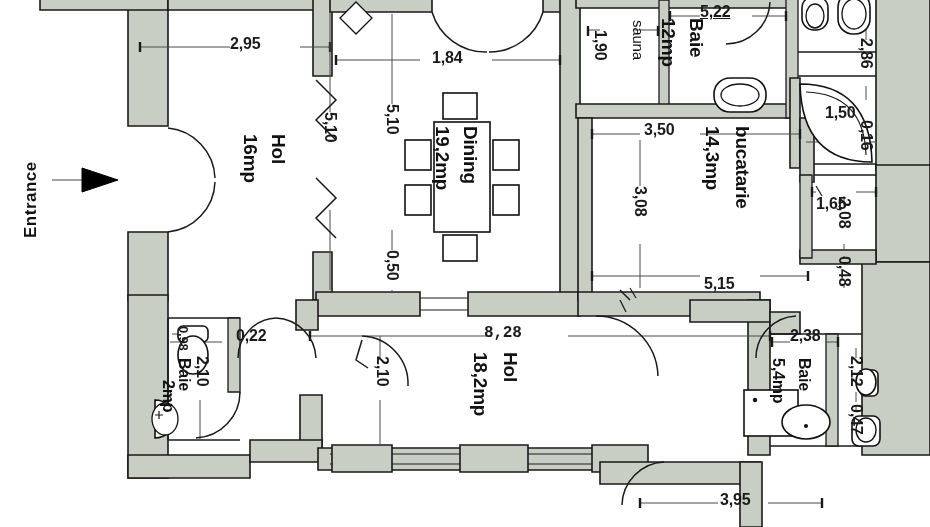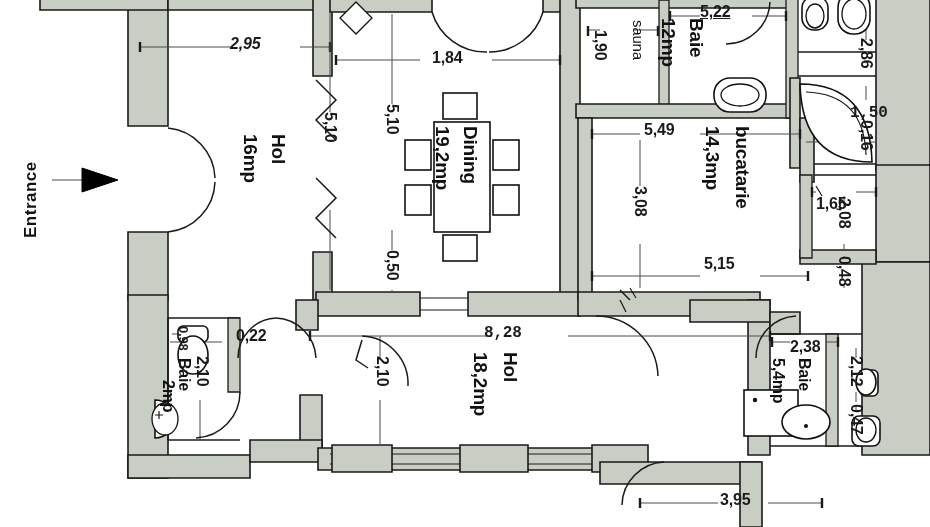--- a/index.html
+++ b/index.html
@@ -318,63 +318,63 @@
 
   <div class="lbl room rot90" style="left:520px; top:352px;">Hol</div>
   <div class="lbl room rot90" style="left:490px; top:352px;">18,2mp</div>
 
   <div class="lbl room small rot90" style="left:192px; top:358px;">Baie</div>
   <div class="lbl room small rot90" style="left:176px; top:380px;">2mp</div>
 
   <div class="lbl room small rot90" style="left:812px; top:358px;">Baie</div>
   <div class="lbl room small rot90" style="left:786px; top:358px;">5,4mp</div>
 
-  <div class="lbl dim" style="left:230px; top:36px;font-style:italic;">2,95</div>
+  <div class="lbl dim" style="left:230px; top:36px;">2,95</div>
 
   <div class="lbl dim rot90" style="left:338px; top:112px;">5,10</div>
 
   <div class="lbl dim" style="left:432px; top:50px;">1,84</div>
 
   <div class="lbl dim rot90" style="left:400px; top:104px;">5,10</div>
 
   <div class="lbl dim rot90" style="left:400px; top:250px;">0,50</div>
 
   <div class="lbl dim rot90" style="left:608px; top:30px;">1,90</div>
 
   <div class="lbl dim" style="left:700px; top:4px;text-decoration:underline;">5,22</div>
 
   <div class="lbl dim rot90" style="left:874px; top:38px;">2,86</div>
 
-  <div class="lbl dim" style="left:850px; top:105px;font-family:Liberation Mono, monospace;">1,50</div>
+  <div class="lbl dim" style="left:825px; top:105px;">1,50</div>
 
   <div class="lbl dim rot90" style="left:874px; top:120px;">0,16</div>
 
-  <div class="lbl dim" style="left:644px; top:122px;">5,49</div>
+  <div class="lbl dim" style="left:644px; top:122px;">3,50</div>
 
   <div class="lbl dim rot90" style="left:648px; top:186px;">3,08</div>
 
-  <div class="lbl dim" style="left:704px; top:256px;">5,15</div>
+  <div class="lbl dim" style="left:704px; top:276px;">5,15</div>
 
   <div class="lbl dim" style="left:816px; top:196px;">1,65</div>
 
   <div class="lbl dim rot90" style="left:852px; top:198px;">2,08</div>
 
   <div class="lbl dim rot90" style="left:852px; top:256px;">0,48</div>
 
   <div class="lbl dim" style="left:484px; top:325px;font-family:Liberation Mono, monospace;">8,28</div>
 
   <div class="lbl dim" style="left:236px; top:328px;">0,22</div>
 
   <div class="lbl dim rot90" style="left:390px; top:356px;">2,10</div>
 
   <div class="lbl dim tiny rot90" style="left:190px; top:326px;">0,98</div>
 
   <div class="lbl dim rot90" style="left:210px; top:356px;">2,10</div>
 
-  <div class="lbl dim" style="left:790px; top:328px;margin-top:11px;">2,38</div>
+  <div class="lbl dim" style="left:790px; top:328px;">2,38</div>
 
   <div class="lbl dim rot90" style="left:864px; top:356px;">2,12</div>
 
   <div class="lbl dim rot90" style="left:864px; top:404px;">0,47</div>
 
   <div class="lbl dim" style="left:720px; top:492px;">3,95</div>
 
 </div>
 
 </body></html>

